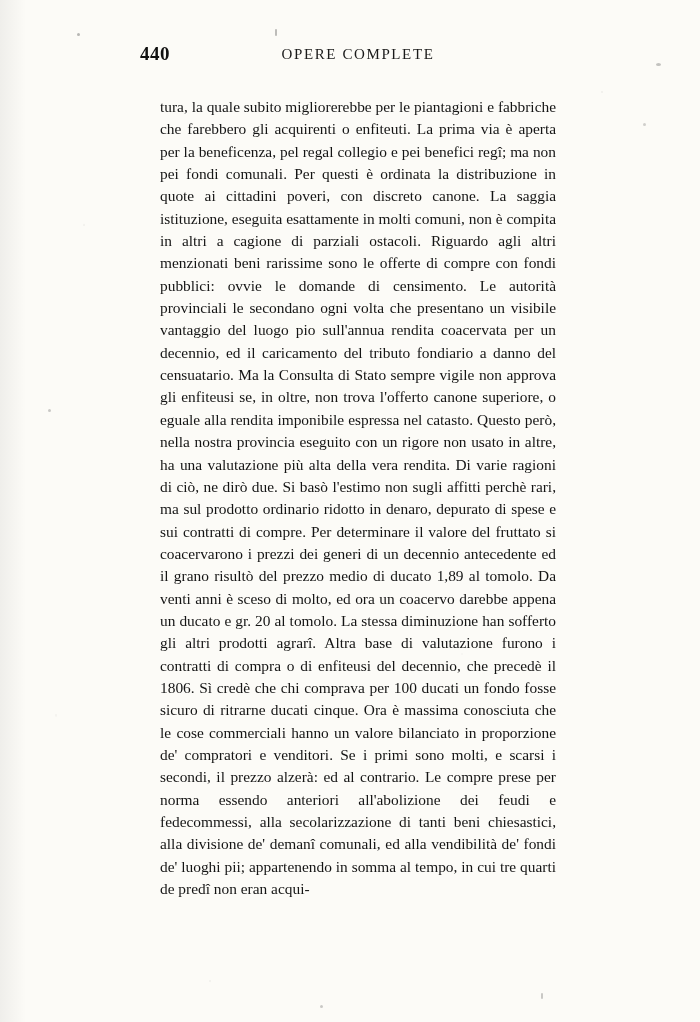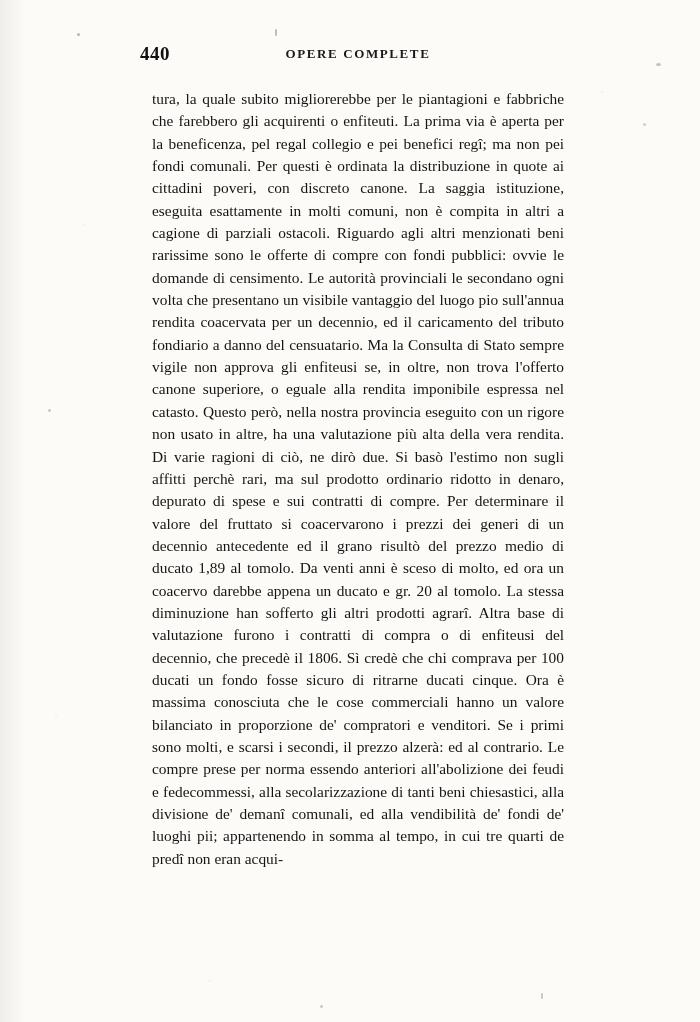--- a/index.html
+++ b/index.html
@@ -46,40 +46,40 @@
     font-family: "Liberation Serif", serif;
     font-size: 19px;
     font-weight: bold;
     letter-spacing: 0.5px;
     color: #111;
   }
   .running-head {
     flex: 1;
     text-align: center;
     font-family: "Liberation Serif", serif;
-    font-size: 13px;
-    font-weight: bold;
+    font-size: 15px;
+    font-weight: normal;
     letter-spacing: 1.6px;
     color: #1a1a1a;
     padding-right: 26px;
   }
   .body-text {
     position: absolute;
     top: 88px;
     left: 152px;
     width: 412px;
     font-size: 15.4px;
     line-height: 22.35px;
     text-align: justify;
     text-justify: inter-word;
     color: #141414;
     hyphens: manual;
   }
   .body-text p {
-    margin: 0;
+    margin: 8px;
     text-indent: 0;
   }
   .smudge {
     position: absolute;
     background: rgba(0,0,0,0.5);
     border-radius: 50%;
     pointer-events: none;
   }
   .mark-1 { top: 33px; left: 77px; width: 3px; height: 3px; opacity: .55; }
   .mark-2 { top: 29px; left: 275px; width: 2px; height: 7px; opacity: .5; border-radius: 1px; }

